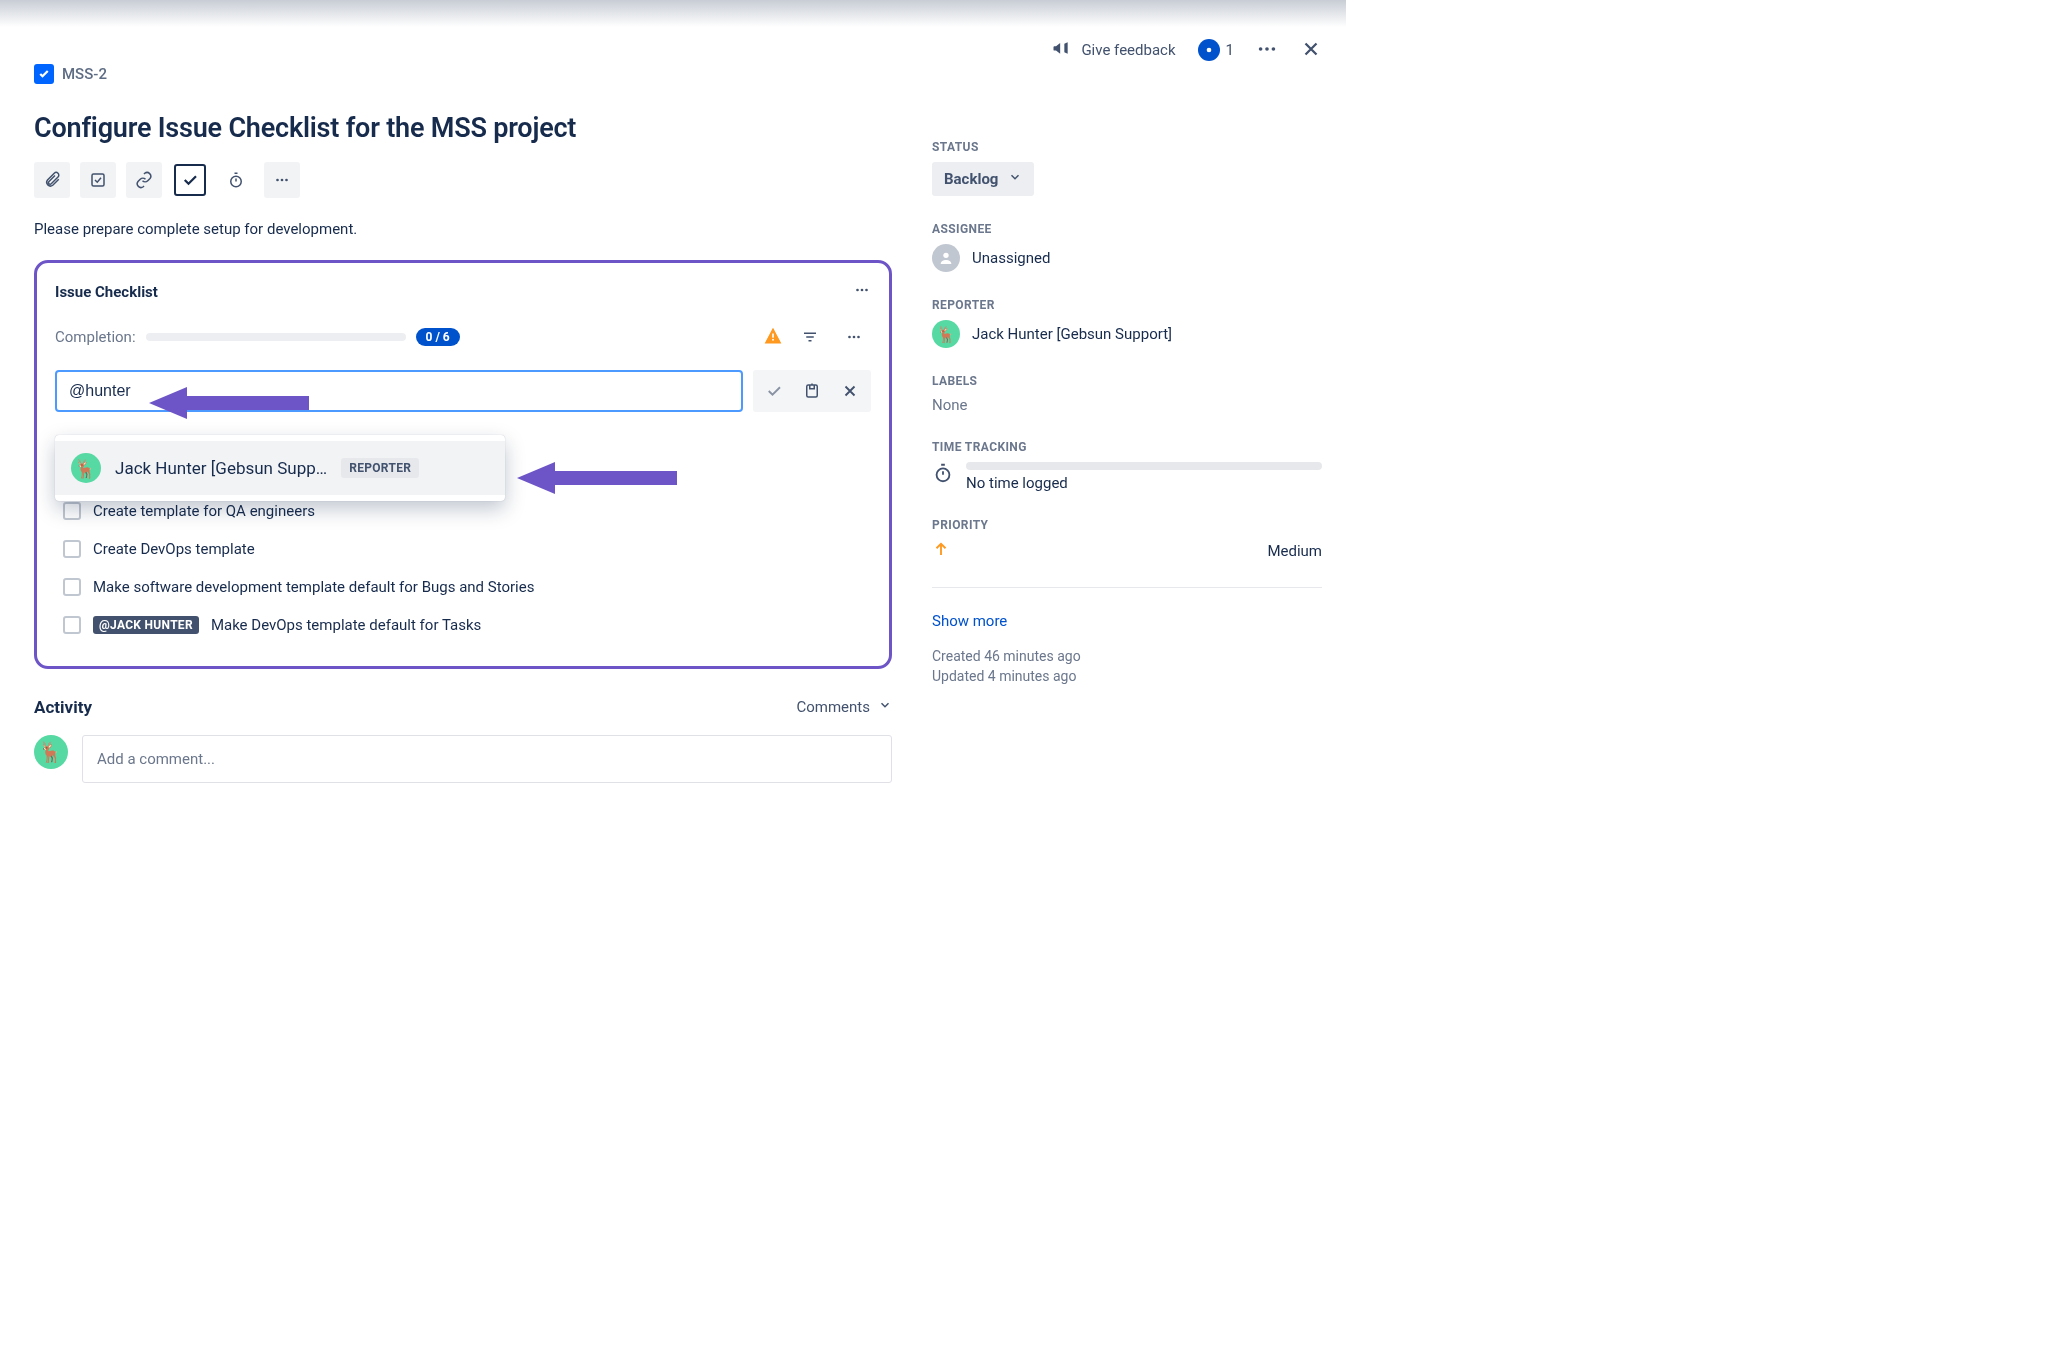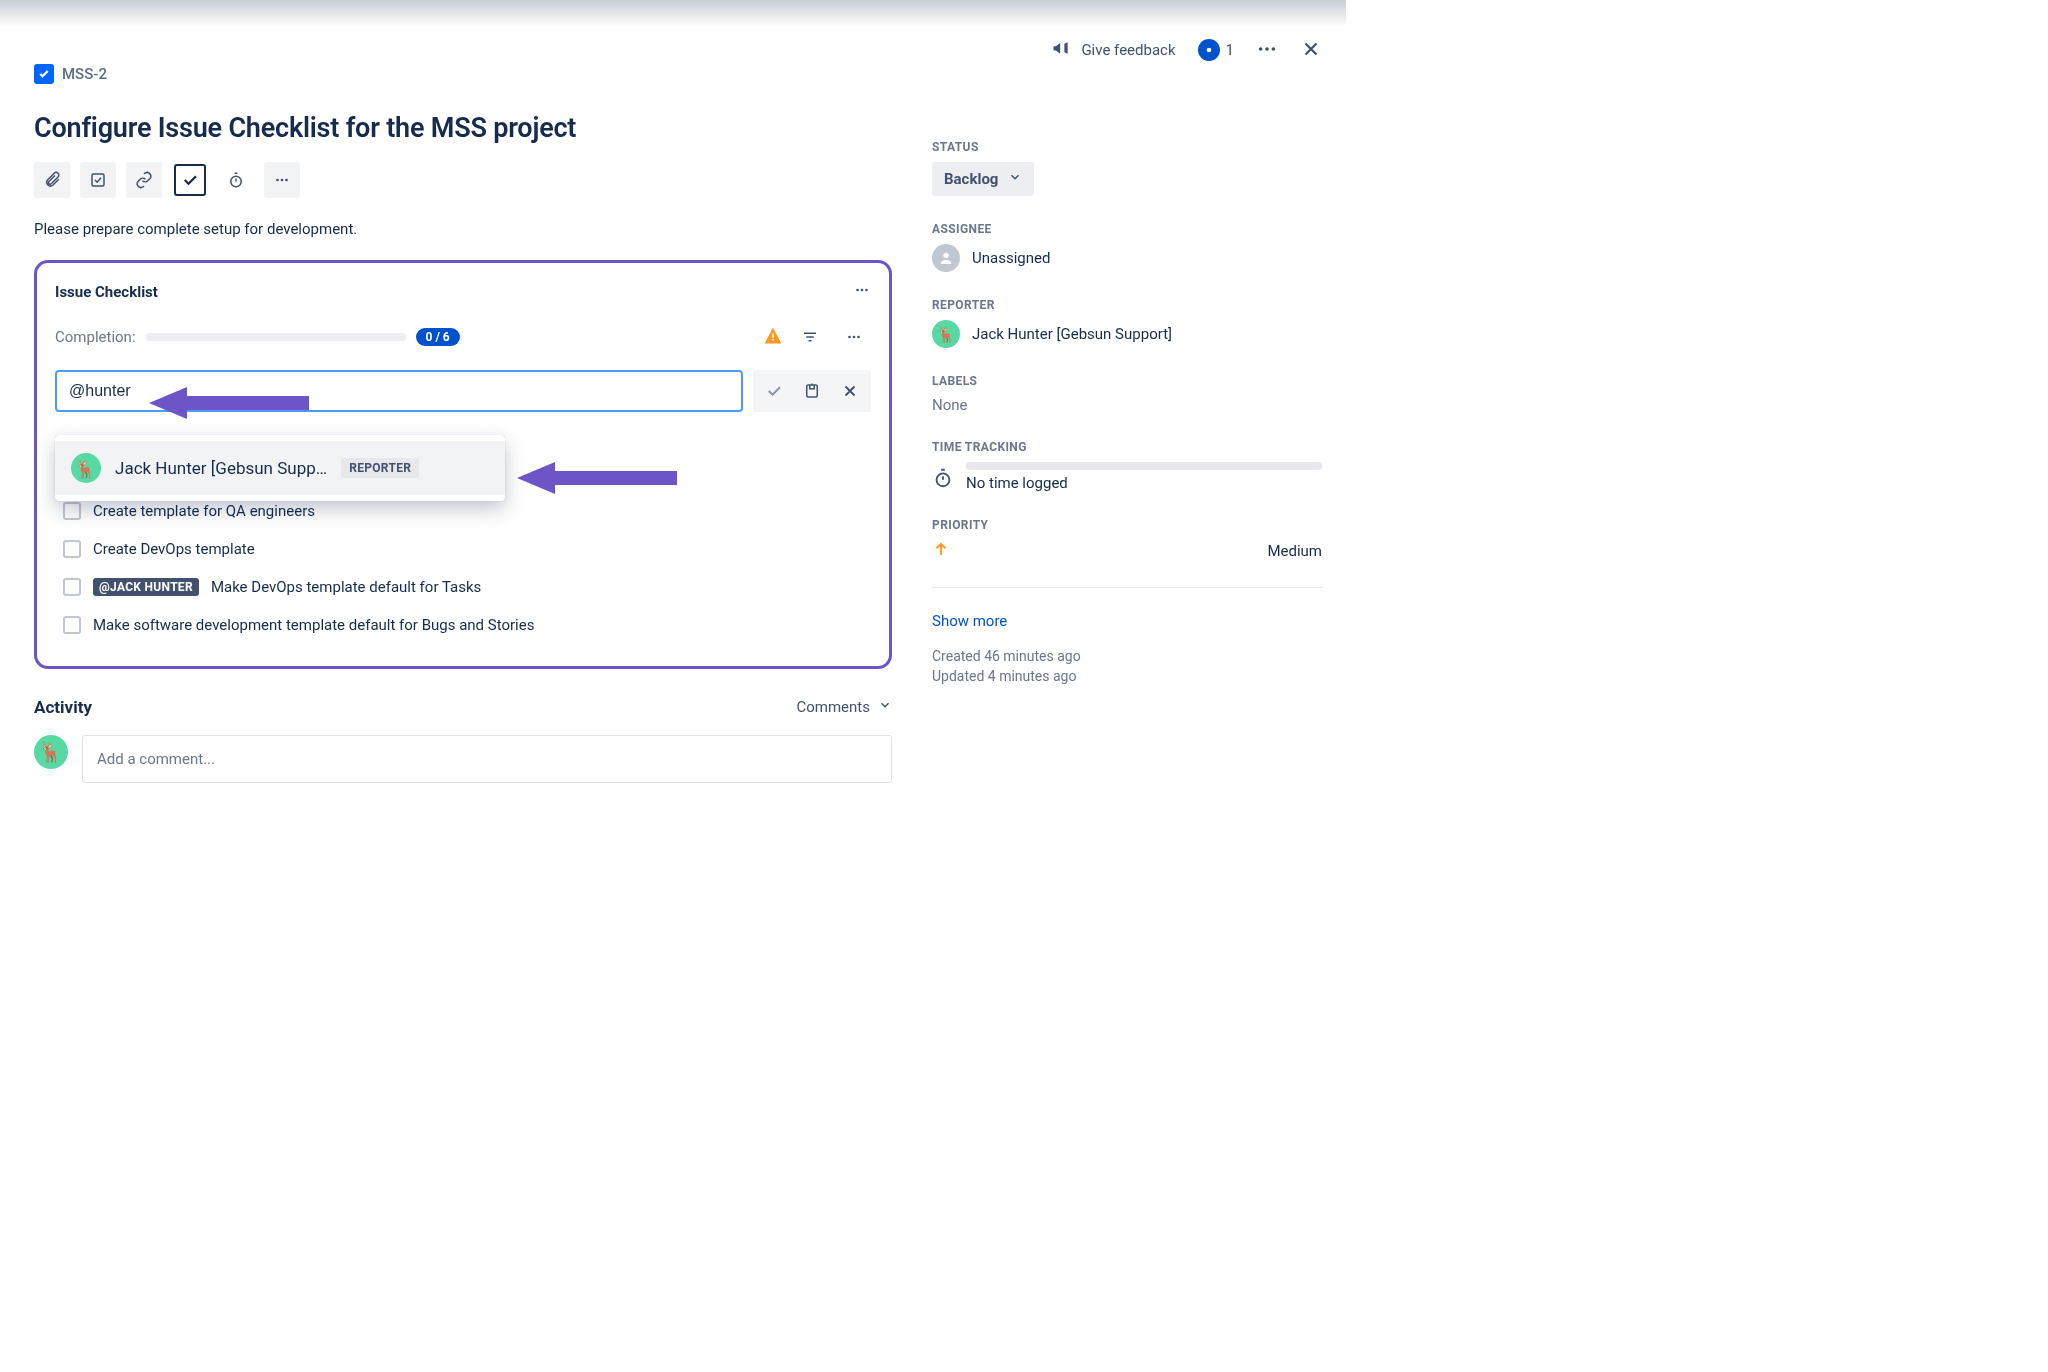--- a/index.html
+++ b/index.html
@@ -262,21 +262,21 @@
 }
 .avatar-reporter {
   width: 28px; height: 28px;
   border-radius: 50%;
   background: #57d9a3;
   display: flex; align-items: center; justify-content: center;
   font-size: 16px;
 }
 .side-value { font-size: 15px; color: #172b4d; }
 .side-value.muted { color: #6b778c; }
-.tt-row { display: flex; align-items: flex-end; gap: 12px; }
+.tt-row { display: flex; align-items: flex-start; gap: 12px; }
 .tt-bar { flex: 1; height: 8px; background: #e6e8ec; border-radius: 4px; }
 .priority-row { display: flex; align-items: center; gap: 10px; justify-content: space-between; }
 .priority-arrow { color: #ff991f; }
 .show-more {
   color: #0052cc;
   font-size: 15px;
   margin-top: 10px;
   display: block;
   border-top: 1px solid #e6e8ec;
   padding-top: 24px;
@@ -459,26 +459,26 @@
           <div class="cl-item">
             <span class="cl-checkbox"></span>
             <span>Create template for QA engineers</span>
           </div>
           <div class="cl-item">
             <span class="cl-checkbox"></span>
             <span>Create DevOps template</span>
           </div>
           <div class="cl-item">
             <span class="cl-checkbox"></span>
+            <span>Make software development template default for Bugs and Stories</span>
+          </div>
+          <div class="cl-item">
+            <span class="cl-checkbox"></span>
             <span class="mention-chip">@JACK HUNTER</span>
             <span>Make DevOps template default for Tasks</span>
-          </div>
-          <div class="cl-item">
-            <span class="cl-checkbox"></span>
-            <span>Make software development template default for Bugs and Stories</span>
           </div>
         </div>
       </div>
 
       <div class="activity">
         <span class="activity-title">Activity</span>
         <div class="activity-selector">
           <span>Comments</span>
           <span>
             <svg width="14" height="14" viewBox="0 0 24 24" fill="none" stroke="#42526e" stroke-width="2.5">

